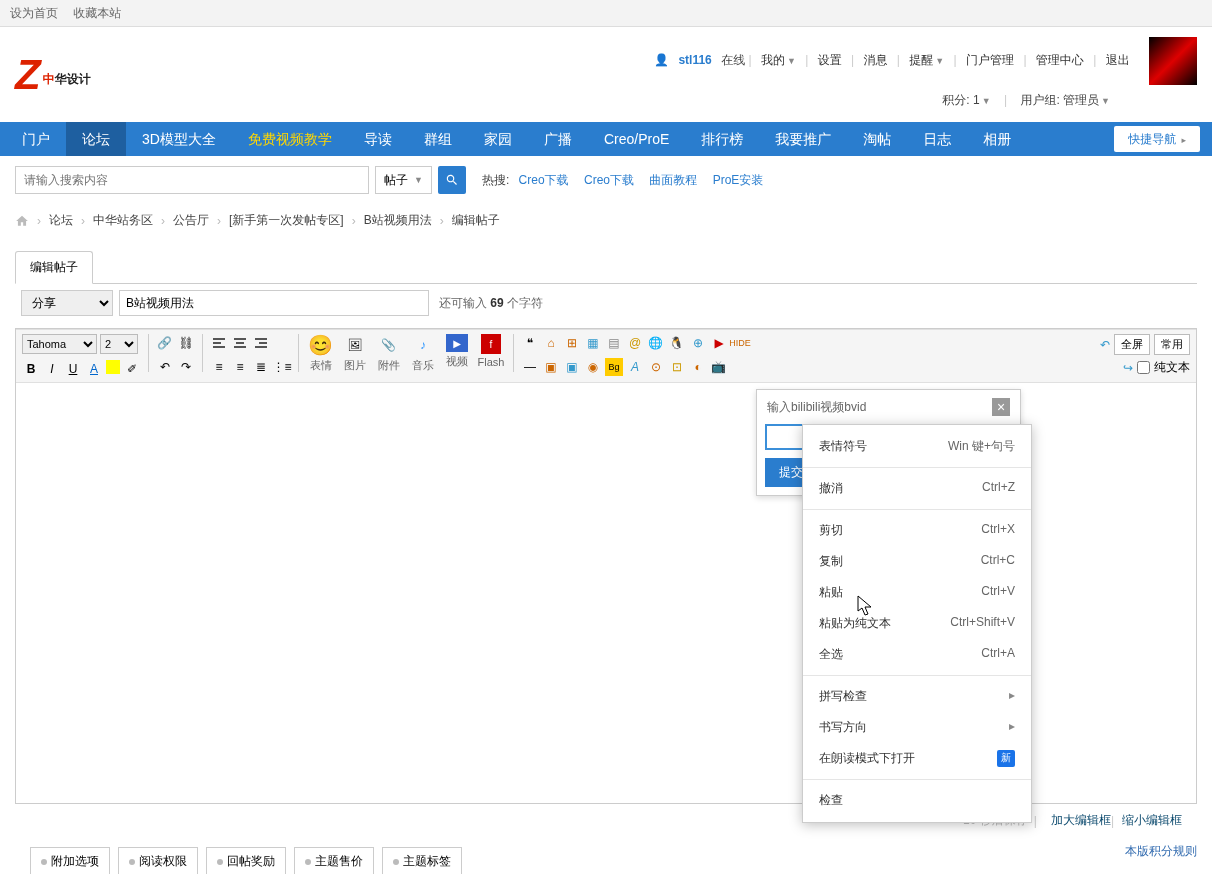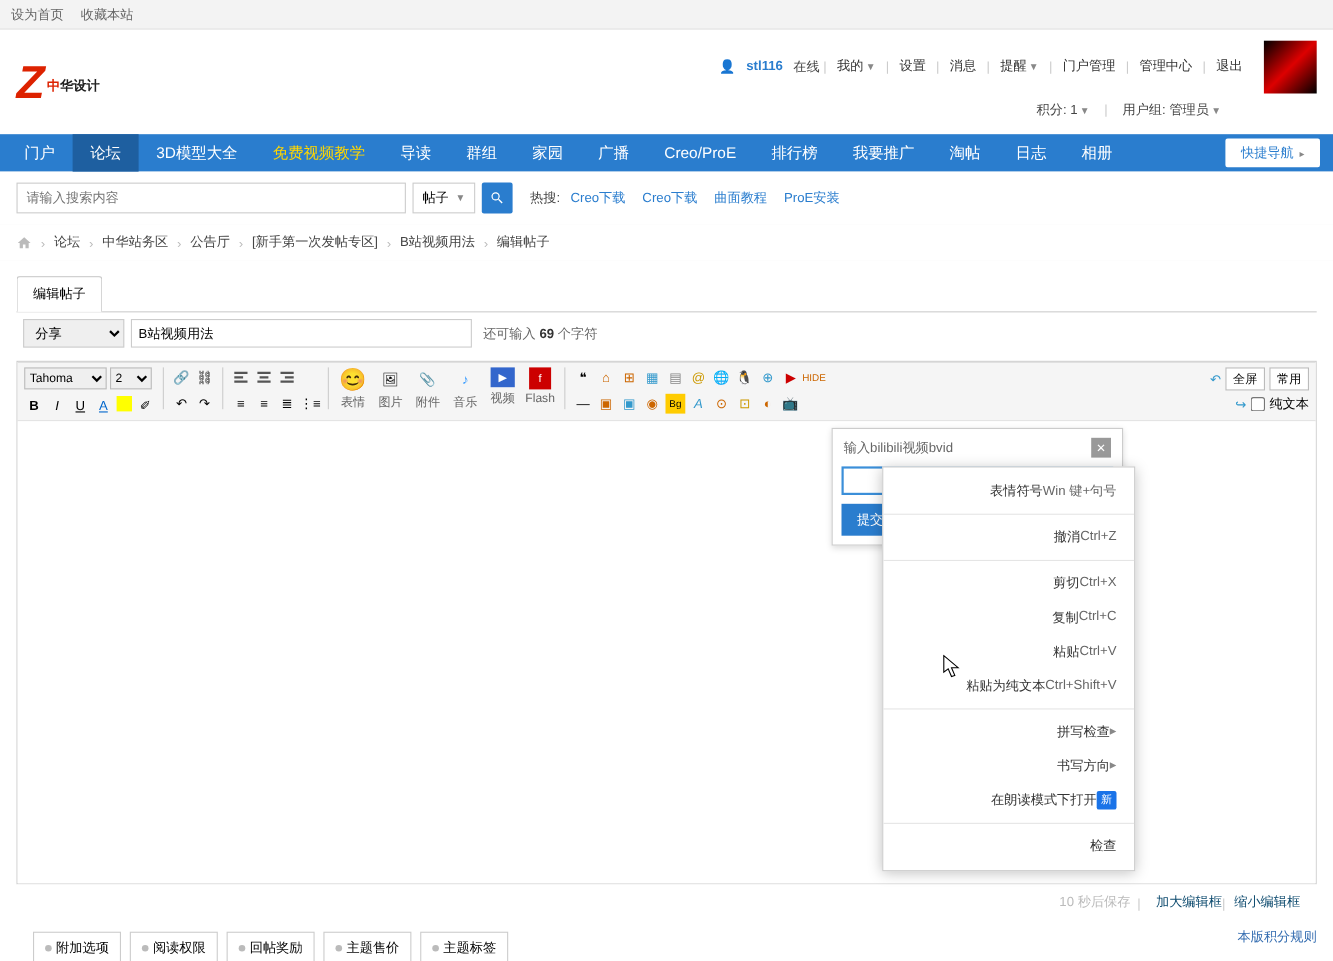--- a/index.html
+++ b/index.html
@@ -59,21 +59,21 @@
 .toolbar-right{margin-left:auto;display:flex;align-items:center;gap:4px;flex-direction:column;align-items:flex-end}
 .tr-row{display:flex;gap:4px;align-items:center}
 .tr-btn{border:1px solid #bbb;padding:2px 6px;background:#fff;font-size:11px;cursor:pointer}
 .editor-area{height:420px;background:#fff;position:relative}
 .popup{position:absolute;left:740px;top:6px;width:265px;border:1px solid #ccc;background:#fff;box-shadow:0 2px 6px rgba(0,0,0,.15)}
 .popup-head{padding:8px 10px;color:#666;display:flex;justify-content:space-between;align-items:center}
 .popup-close{width:18px;height:18px;background:#999;color:#fff;display:flex;align-items:center;justify-content:center;cursor:pointer;font-size:14px}
 .popup-input{width:calc(100% - 16px);margin:0 8px;height:26px;border:2px solid #3b8fd9;padding:0 4px}
 .popup-submit{background:#2a7dce;color:#fff;border:none;padding:6px 14px;margin:8px;cursor:pointer}
 .context-menu{position:absolute;left:802px;top:424px;width:230px;background:#fff;border:1px solid #ccc;box-shadow:0 2px 12px rgba(0,0,0,.25);padding:6px 0;z-index:100}
-.cm-item{display:flex;justify-content:flex-end;padding:7px 16px;color:#333;cursor:pointer}
+.cm-item{display:flex;justify-content:space-between;padding:7px 16px;color:#333;cursor:pointer}
 .cm-item .sc{color:#666}
 .cm-sep{height:1px;background:#e5e5e5;margin:5px 0}
 .cm-arrow{color:#888}
 .cm-badge{background:#1a73e8;color:#fff;padding:1px 4px;border-radius:2px;font-size:10px}
 .cursor{position:absolute;left:857px;top:595px;z-index:200;pointer-events:none}
 .footer-row{display:flex;padding:8px 15px;color:#666;background:#fff;align-items:center}
 .footer-row .auto{margin-left:auto}
 .footer-row a{color:#0c4a6e;margin-left:8px;text-decoration:none}
 .opts{display:flex;gap:8px;padding:10px 15px;background:#fff}
 .opt-btn{border:1px solid #ccc;padding:5px 10px;cursor:pointer;display:flex;align-items:center;gap:4px;background:#fff}
@@ -386,20 +386,24 @@
       <span class="sc">Ctrl+C</span>
     </div>
     <div class="cm-item">
       <span>粘贴</span>
       <span class="sc">Ctrl+V</span>
     </div>
     <div class="cm-item">
       <span>粘贴为纯文本</span>
       <span class="sc">Ctrl+Shift+V</span>
     </div>
+    <div class="cm-item">
+      <span>全选</span>
+      <span class="sc">Ctrl+A</span>
+    </div>
     <div class="cm-sep"></div>
     <div class="cm-item">
       <span>拼写检查</span>
       <span class="cm-arrow">▸</span>
     </div>
     <div class="cm-item">
       <span>书写方向</span>
       <span class="cm-arrow">▸</span>
     </div>
     <div class="cm-item">

